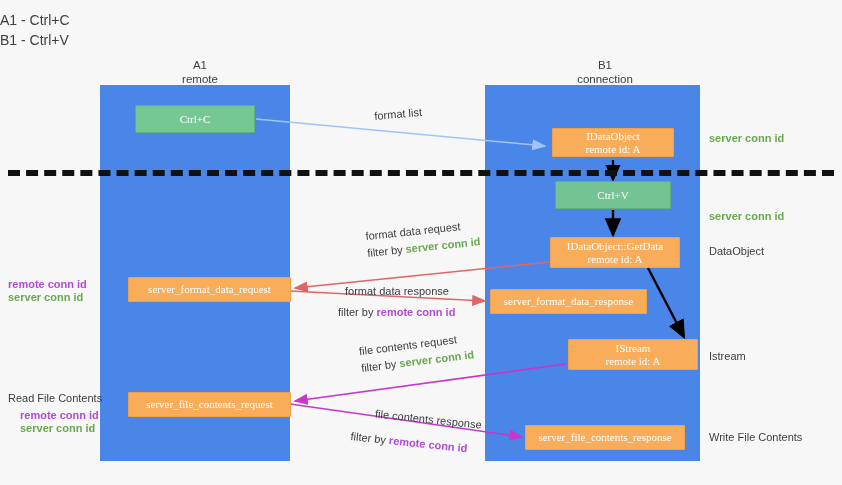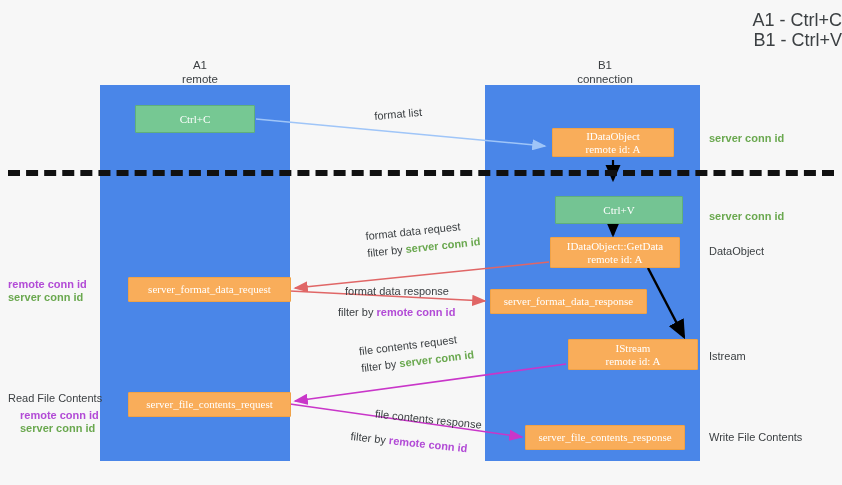--- a/index.html
+++ b/index.html
@@ -10,22 +10,22 @@
     position:relative;
     overflow:hidden;
     color:#3c4043;
   }
   #stage{position:absolute;inset:0;}
   .abs{position:absolute;}
 
   
   .title{
     left:0;right:0;top:10px;
-    text-align:right;
-    font-size:18px;
+    text-align:left;
+    font-size:14px;
     line-height:20px;
     color:#3c4043;
   }
 
   
   .lane-head{
     text-align:center;
     font-size:11.5px;
     line-height:14px;
     color:#3c4043;
@@ -128,21 +128,21 @@
 
   <div class="abs box green" style="left:135px;top:105px;width:120px;height:28px;">
     <span>Ctrl+C</span>
   </div>
 
   <div class="abs box orange" style="left:552px;top:128px;width:122px;height:29px;">
     <span>IDataObject</span>
     <span>remote id: A</span>
   </div>
 
-  <div class="abs box green b2" style="left:555px;top:196px;width:128px;height:28px;text-align:center;">
+  <div class="abs box green b2" style="left:555px;top:181px;width:116px;height:28px;text-align:center;">
     <span>Ctrl+V</span>
   </div>
 
   <div class="abs box orange" style="left:550px;top:237px;width:130px;height:31px;">
     <span>IDataObject::GetData</span>
     <span>remote id: A</span>
   </div>
 
   <div class="abs box orange" style="left:568px;top:339px;width:130px;height:31px;">
     <span>IStream</span>

